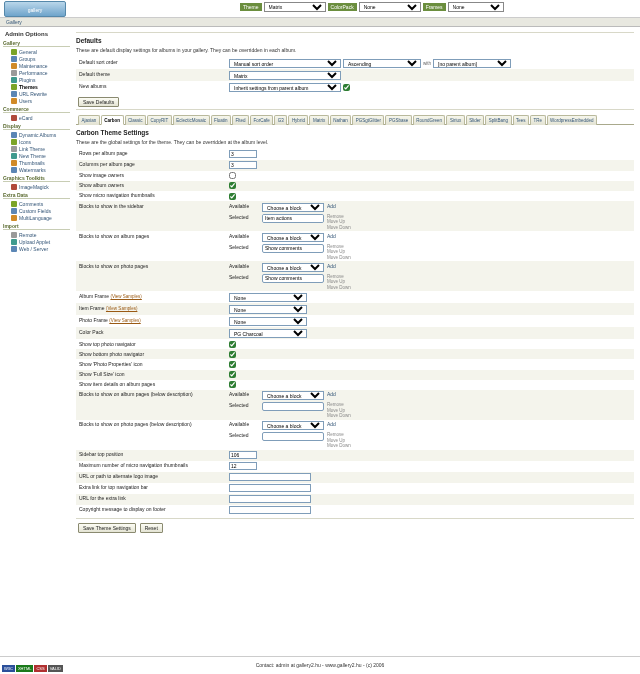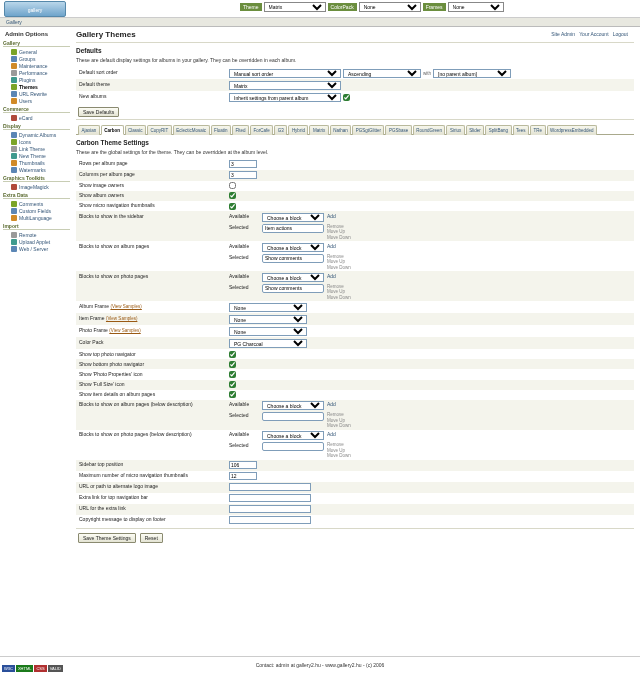--- a/index.html
+++ b/index.html
@@ -249,28 +249,20 @@
           </div>
         <div class="side-item">
             <span class="ico i-blue"></span>
             <span>Web / Server</span>
           </div>
       </div>
     </div>
   </div>
 
   <div class="content">
-    <div style="position:relative;">
-      <div class="footlinks">
-        <a href="#">Site Admin</a>&nbsp;&nbsp;
-        <a href="#">Your Account</a>&nbsp;&nbsp;
-        <a href="#">Logout</a>
-      </div>
-      <div class="h1">Gallery Themes</div>
-    </div>
     <hr class="rule">
 
     <div class="h2">Defaults</div>
     <div class="desc">These are default display settings for albums in your gallery. They can be overridden in each album.</div>
 
     <table class="form">
       <tbody>
           <tr>
         <td class="lbl">Default sort order</td>
         <td>

